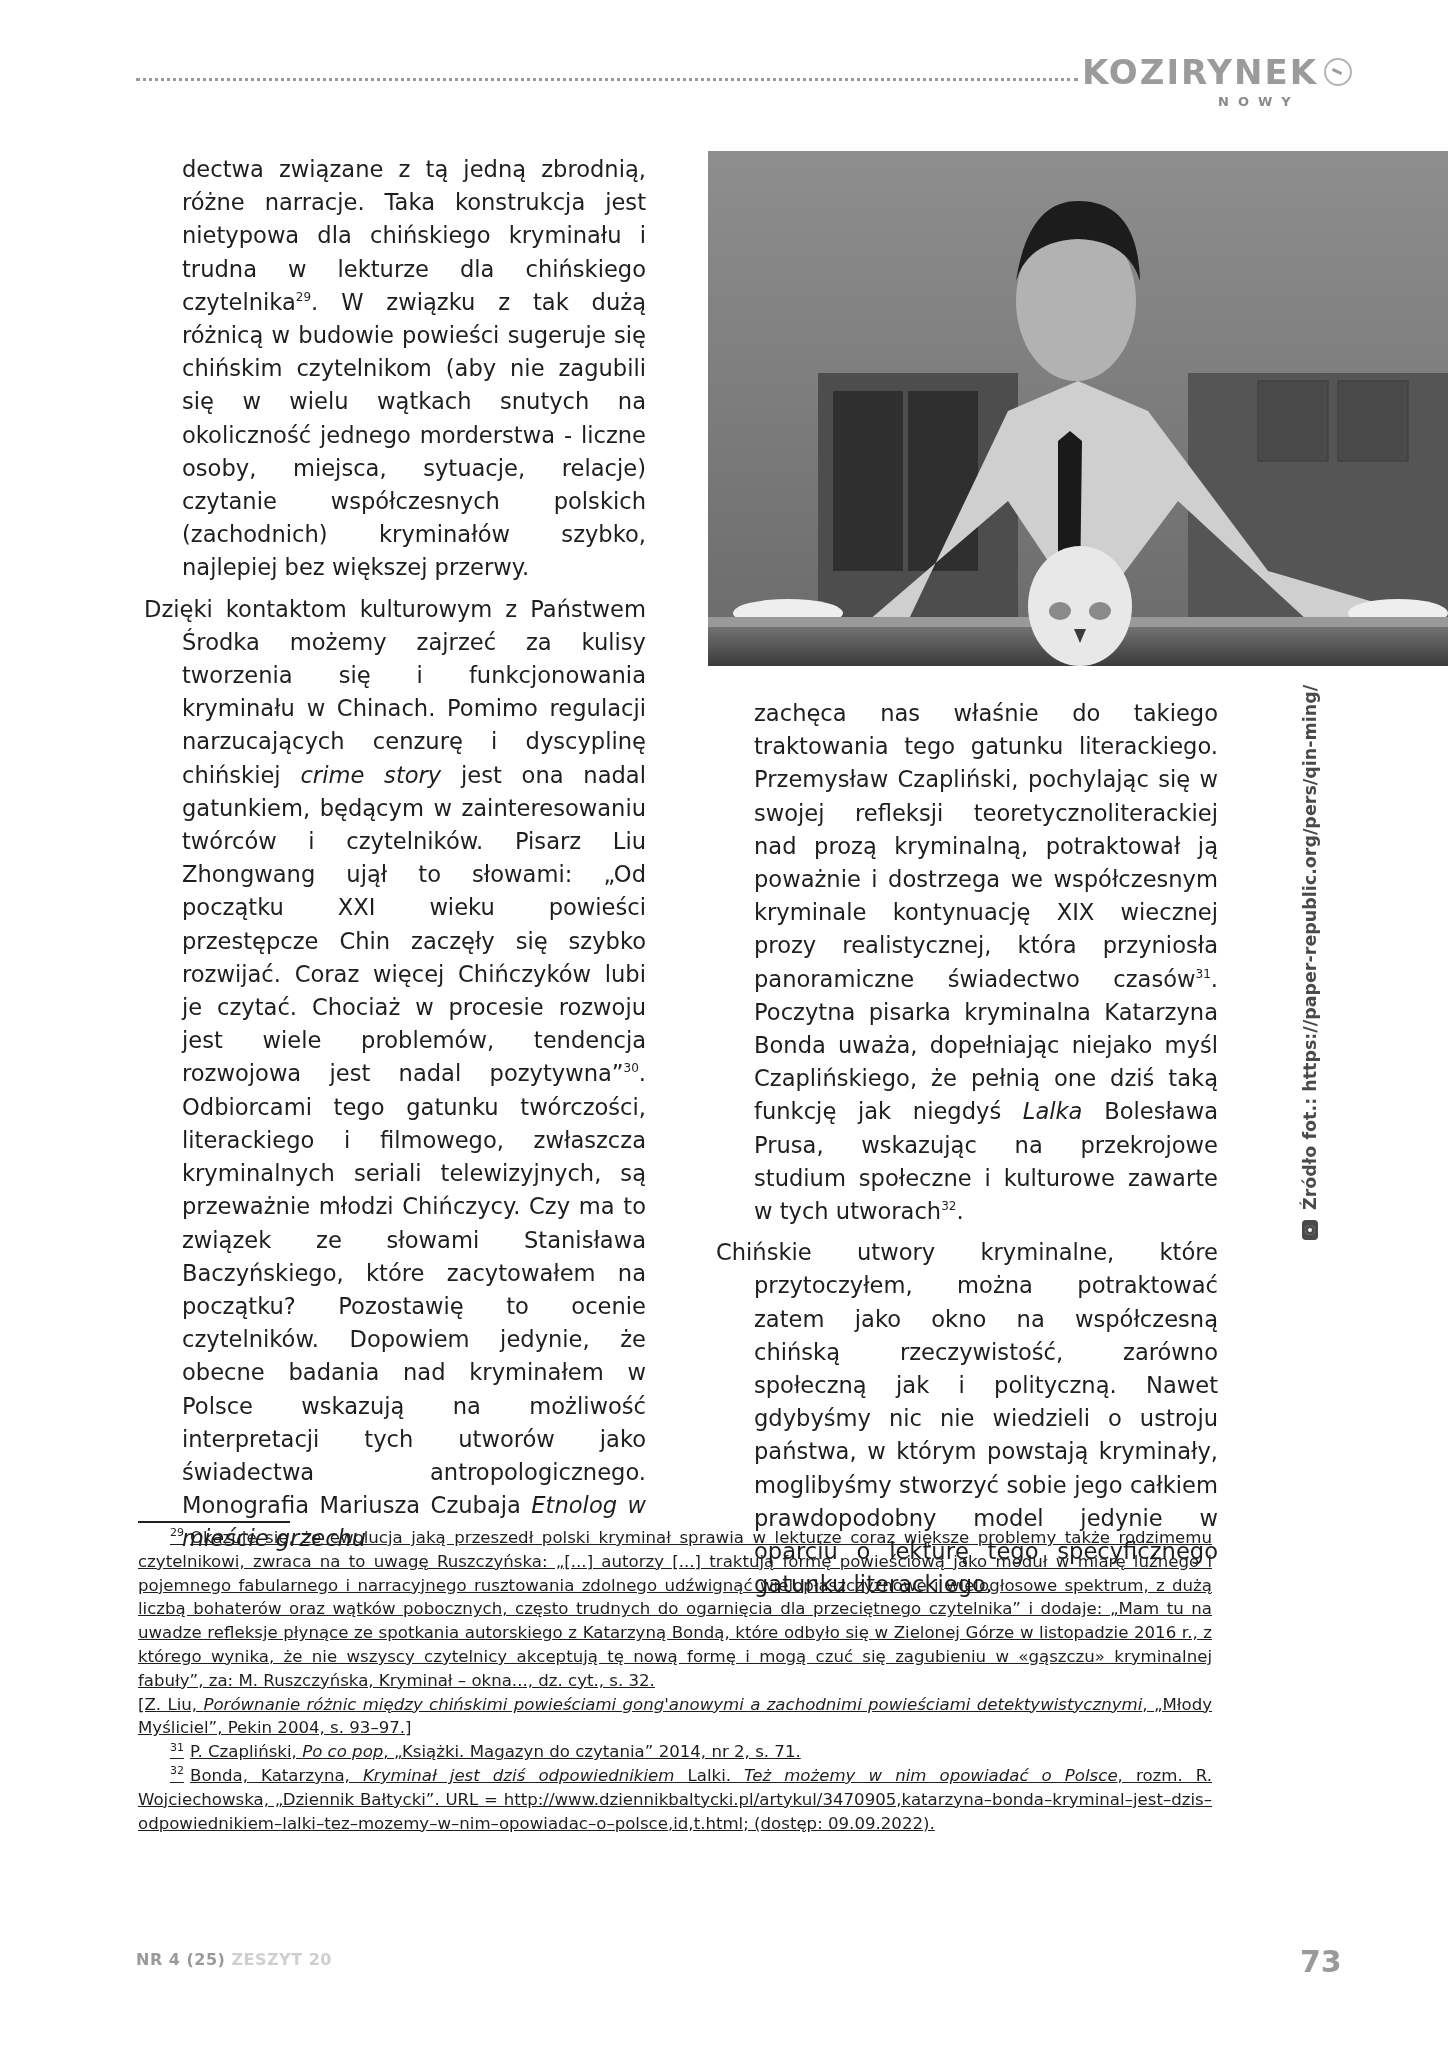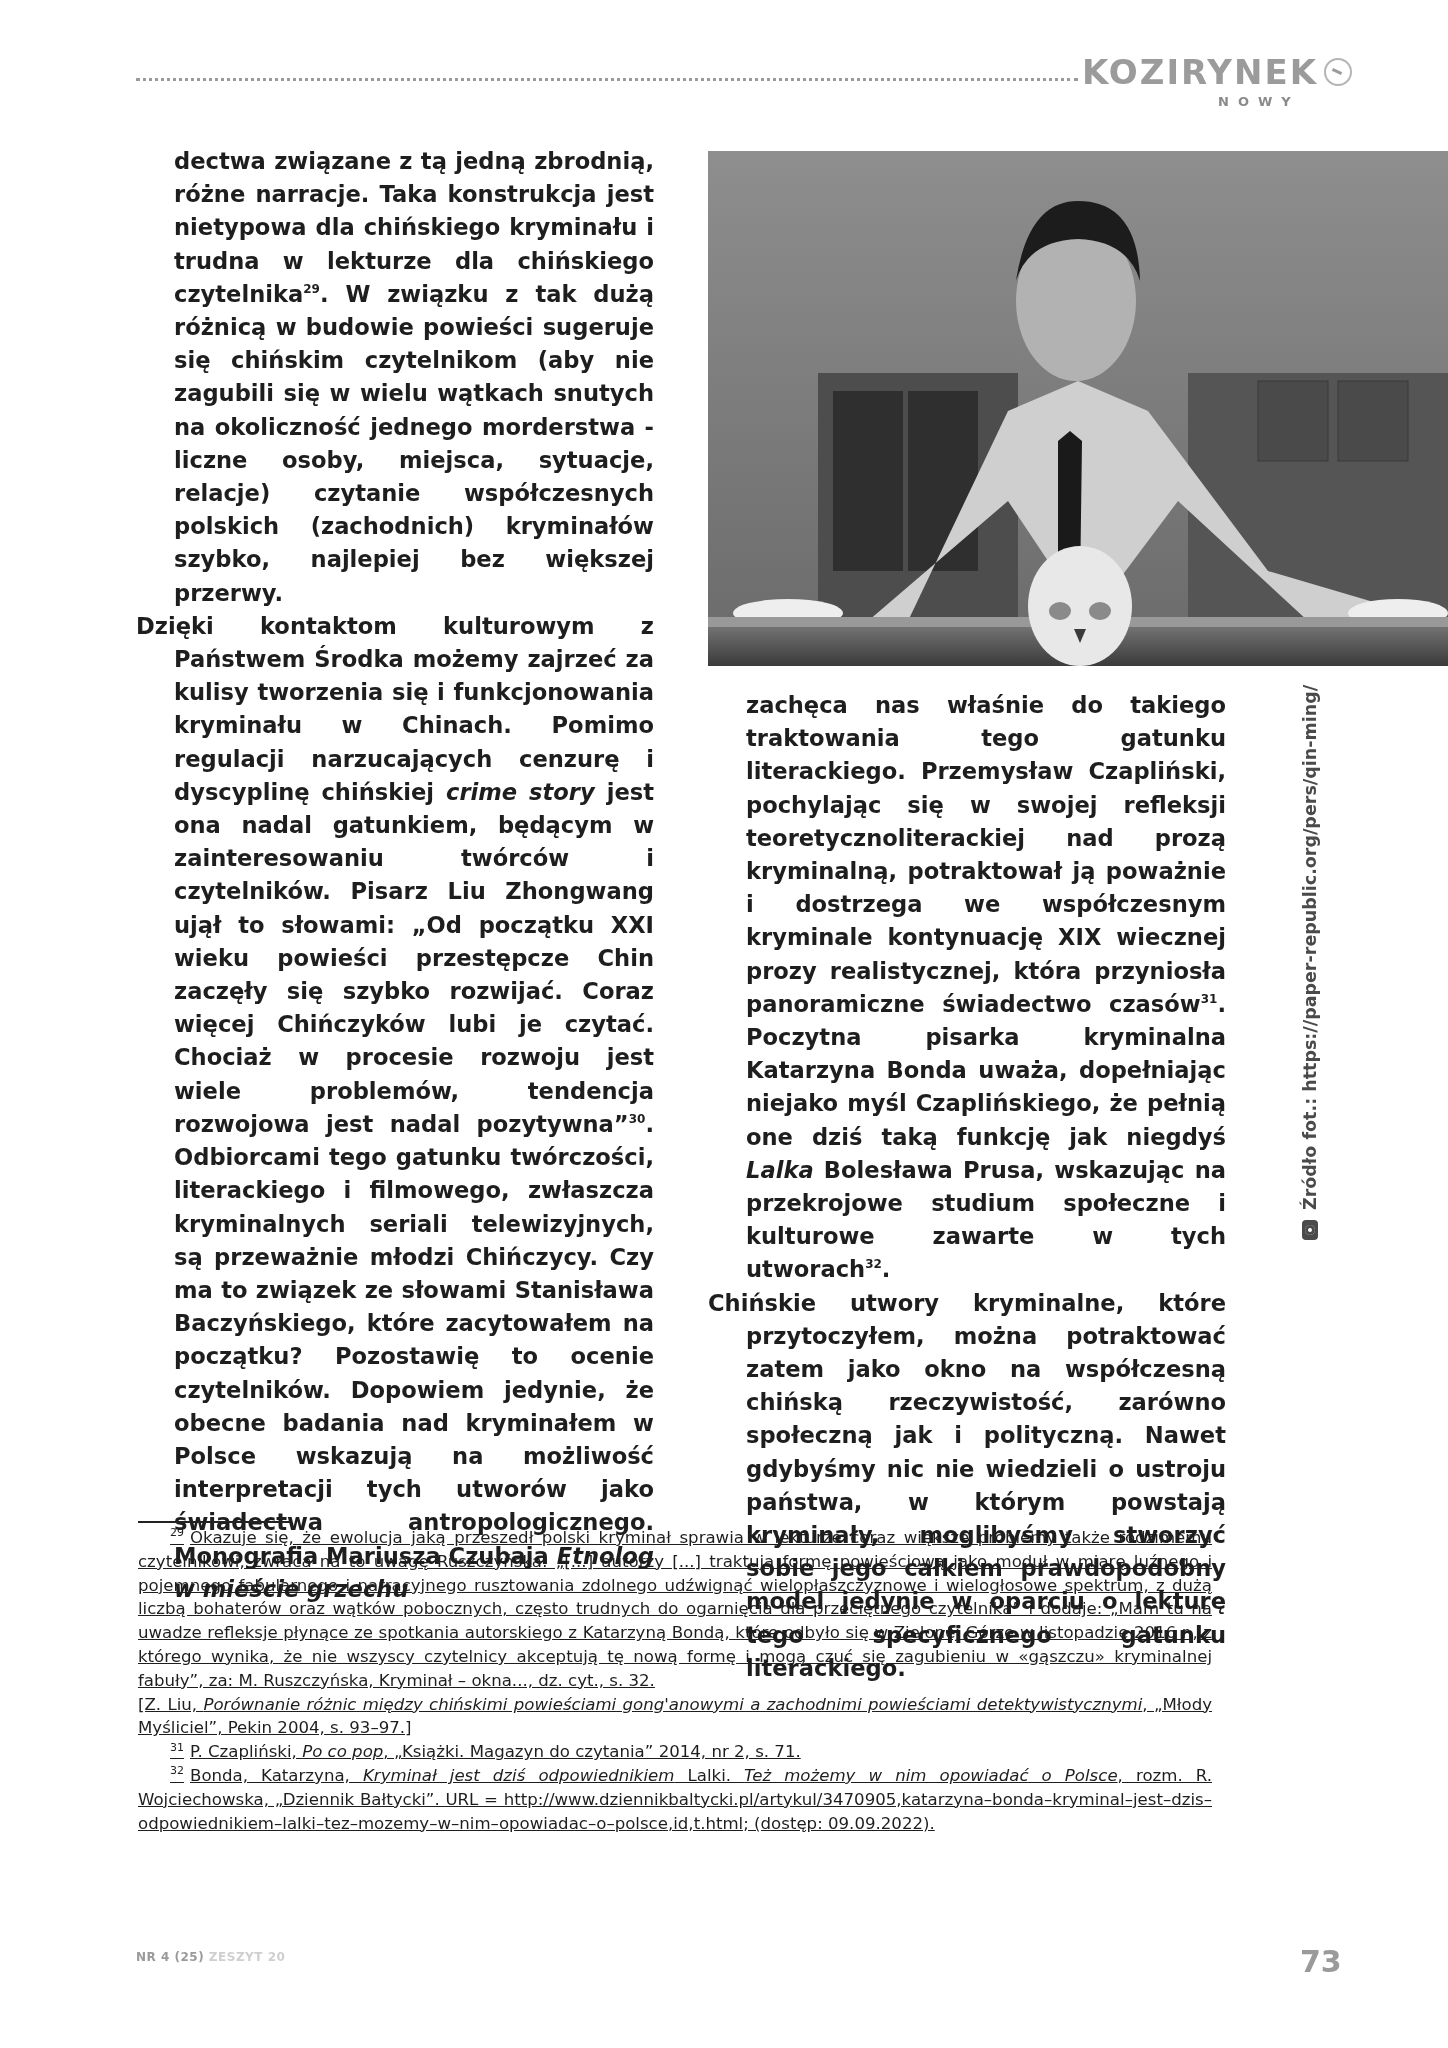--- a/index.html
+++ b/index.html
@@ -5,42 +5,42 @@
   html, body { margin: 0; padding: 0; background: #ffffff; }
   body { width: 1448px; height: 2048px; position: relative; overflow: hidden; font-family: "DejaVu Sans", "Liberation Sans", sans-serif; color: #1e1e1e; }
   .header-dots { position: absolute; left: 136px; top: 78px; width: 942px; height: 0; border-top: 3px dotted #9a9a9a; }
   .logo { position: absolute; left: 1082px; top: 52px; display: flex; align-items: center; text-align: right; }
   .logo-text { font-family: "DejaVu Sans", sans-serif; font-weight: bold; font-size: 34px; letter-spacing: 2px; color: #9b9b9b; line-height: 40px; }
   .logo-badge { width: 24px; height: 24px; border-radius: 50%; border: 2px solid #b5b5b5; margin-left: 6px; position: relative; }
   .logo-badge::after { content: ""; position: absolute; left: 6px; top: 10px; width: 10px; height: 3px; background: #9b9b9b; transform: rotate(25deg); }
   .logo-sub { position: absolute; left: 1218px; top: 94px; font-size: 13px; letter-spacing: 9px; color: #8a8a8a; font-weight: bold; }
 
   .col { position: absolute; font-size: 22.6px; line-height: 33.2px; text-align: justify; }
-  .col p { margin: 0; font-weight: bold; }
+  .col p { margin: 8px; }
   .col-left { left: 136px; top: 145px; width: 518px; }
   .col-right { left: 708px; top: 689px; width: 518px; }
   .indent-block { padding-left: 38px; }
   .hang { padding-left: 38px; text-indent: -38px; }
   sup { font-size: 12px; line-height: 0; vertical-align: super; }
   em { font-style: italic; }
 
   .photo { position: absolute; left: 708px; top: 151px; width: 742px; height: 515px; overflow: hidden; background: #8a8a8a; }
   .photo svg { display: block; }
 
   .credit { position: absolute; left: 1300px; top: 1240px; transform-origin: 0 0; transform: rotate(-90deg); white-space: nowrap; font-size: 17.5px; font-weight: bold; color: #4a4a4a; display: flex; align-items: center; }
   .camera-icon { display: inline-block; width: 20px; height: 16px; border-radius: 4px; background: #4a4a4a; position: relative; margin-right: 10px; }
   .camera-icon::after { content: ""; position: absolute; left: 5px; top: 3px; width: 10px; height: 10px; border-radius: 50%; background: #fff; box-shadow: inset 0 0 0 3px #4a4a4a; }
 
   .fn-rule { position: absolute; left: 138px; top: 1521px; width: 152px; height: 2px; background: #222; }
   .footnotes { position: absolute; left: 138px; top: 1526px; width: 1074px; font-size: 16.6px; line-height: 23.8px; text-align: justify; color: #1e1e1e; }
   .footnotes p { margin: 0; text-decoration: underline; }
   .fn-first { text-indent: 32px; }
   .fn-num { font-size: 11px; vertical-align: super; line-height: 0; margin-right: 6px; }
 
-  .footer-left { position: absolute; left: 136px; top: 1950px; font-weight: bold; font-size: 12px; letter-spacing: 0.5px; }
+  .footer-left { position: absolute; left: 136px; top: 1950px; font-weight: bold; font-size: 16px; letter-spacing: 0.5px; }
   .footer-nr { color: #9a9a9a; }
   .footer-zeszyt { color: #cfcfcf; }
   .page-number { position: absolute; left: 1300px; top: 1944px; font-weight: bold; font-size: 30px; color: #9a9a9a; }
 </style>
 </head>
 <body>
 
 <div class="header-dots"></div>
 <div class="logo">
   <span class="logo-text">KOZIRYNEK</span>

